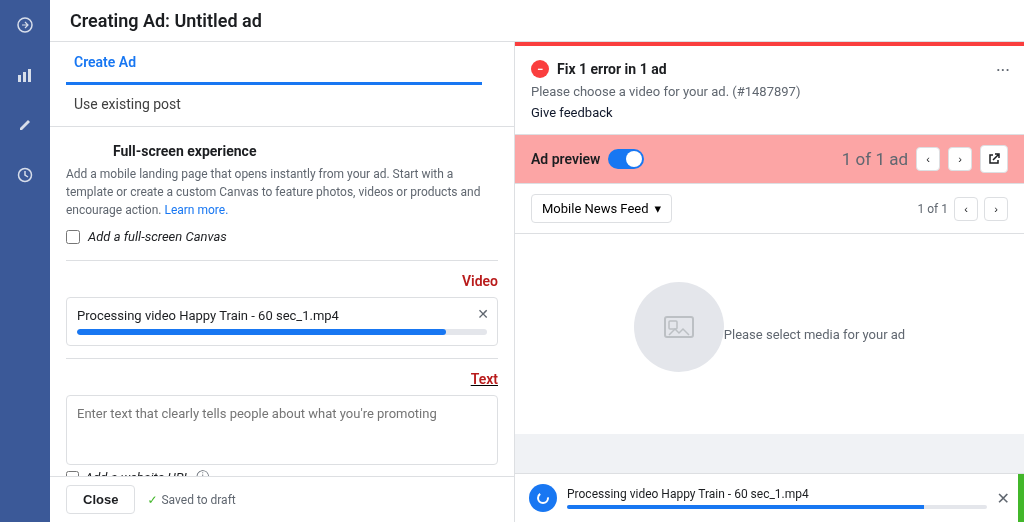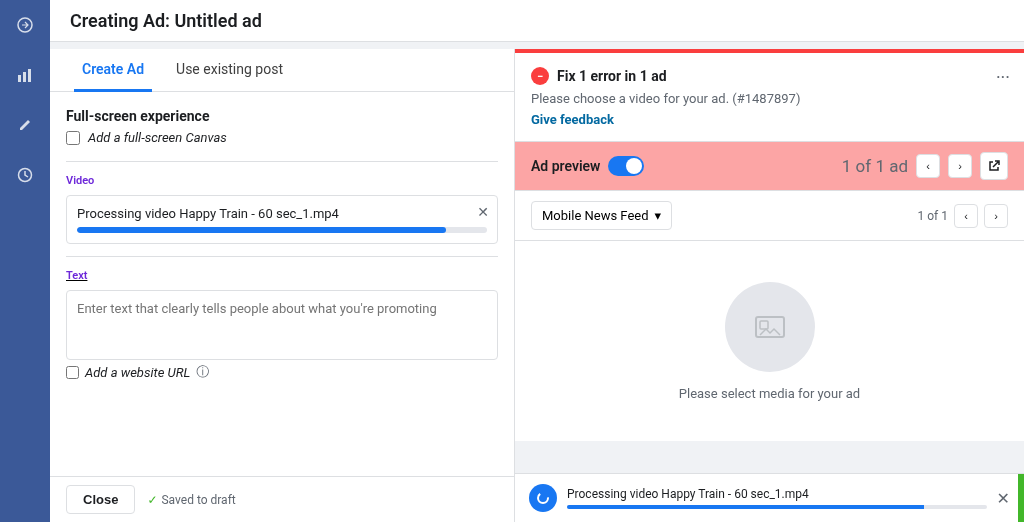--- a/index.html
+++ b/index.html
@@ -35,21 +35,20 @@
       border-radius: 4px;
       font-size: 16px;
     }
 
     
     .main-container {
       flex: 1;
       display: flex;
       flex-direction: column;
       overflow: hidden;
-      gap: 7px;
     }
 
     
     .topbar {
       background: #fff;
       border-bottom: 1px solid #dddfe2;
       padding: 10px 20px;
       display: flex;
       align-items: center;
     }
@@ -72,21 +71,22 @@
       background: #fff;
       border-right: 1px solid #dddfe2;
       display: flex;
       flex-direction: column;
       overflow: hidden;
     }
 
     .tabs {
       display: flex;
       border-bottom: 1px solid #dddfe2;
-      padding: 0 24px;
+      padding: 0 16px;
+      flex-direction: column;
     }
     .tab {
       padding: 12px 8px;
       font-size: 14px;
       cursor: pointer;
       color: #404040;
       border-bottom: 3px solid transparent;
       margin-bottom: -1px;
       margin-right: 16px;
     }
@@ -100,20 +100,21 @@
       flex: 1;
       overflow-y: auto;
       padding: 16px;
     }
 
     .section-title {
       font-size: 14px;
       font-weight: 700;
       color: #1c1e21;
       margin-bottom: 6px;
+      margin-left: 47px;
     }
     .section-desc {
       font-size: 12px;
       color: #606770;
       line-height: 1.5;
       margin-bottom: 10px;
     }
     .section-desc a {
       color: #1877f2;
       text-decoration: none;
@@ -135,24 +136,25 @@
       font-style: italic;
     }
 
     .divider {
       border: none;
       border-top: 1px solid #dddfe2;
       margin: 12px 0;
     }
 
     .field-label {
-      font-size: 11px;
+      font-size: 14px;
       font-weight: 600;
-      color: #6d28d9;
+      color: #b91c1c;
       margin-bottom: 8px;
+      text-align: right;
     }
 
     .video-field {
       border: 1px solid #dddfe2;
       border-radius: 4px;
       padding: 10px;
       margin-bottom: 4px;
       background: #fff;
       position: relative;
     }
@@ -278,24 +280,23 @@
       font-weight: 700;
       color: #1c1e21;
     }
     .error-desc {
       font-size: 13px;
       color: #606770;
       margin-bottom: 6px;
     }
     .give-feedback {
       font-size: 13px;
-      color: #0369a1;
+      color: #0f172a;
       cursor: pointer;
       text-decoration: none;
-      font-weight: bold;
     }
     .error-more {
       position: absolute;
       top: 14px;
       right: 14px;
       cursor: pointer;
       color: #606770;
       font-size: 18px;
     }
 
@@ -400,21 +401,20 @@
       font-size: 12px;
       color: #606770;
     }
 
     
     .preview-area {
       background: #fff;
       margin: 0;
       min-height: 200px;
       display: flex;
-      flex-direction: column;
       align-items: center;
       justify-content: center;
       padding: 30px;
     }
     .media-placeholder {
       width: 90px;
       height: 90px;
       border-radius: 50%;
       background: #e4e6eb;
       display: flex;
@@ -531,20 +531,24 @@
     <div class="left-panel">
 
       <div class="tabs">
         <div class="tab active">Create Ad</div>
         <div class="tab">Use existing post</div>
       </div>
 
       <div class="left-panel-content">
 
         <div class="section-title">Full-screen experience</div>
+        <div class="section-desc">
+          <span>Add a mobile landing page that opens instantly from your ad. Start with a template or create a custom Canvas to feature photos, videos or products and encourage action.</span>
+          <a href="#">Learn more.</a>
+        </div>
 
         <div class="checkbox-row">
           <input type="checkbox" id="canvas-cb" style="">
           <label for="canvas-cb" class="checkbox-label">Add a full-screen Canvas</label>
         </div>
 
         <hr class="divider">
 
         <div class="field-label">Video</div>
         <div class="video-field">

